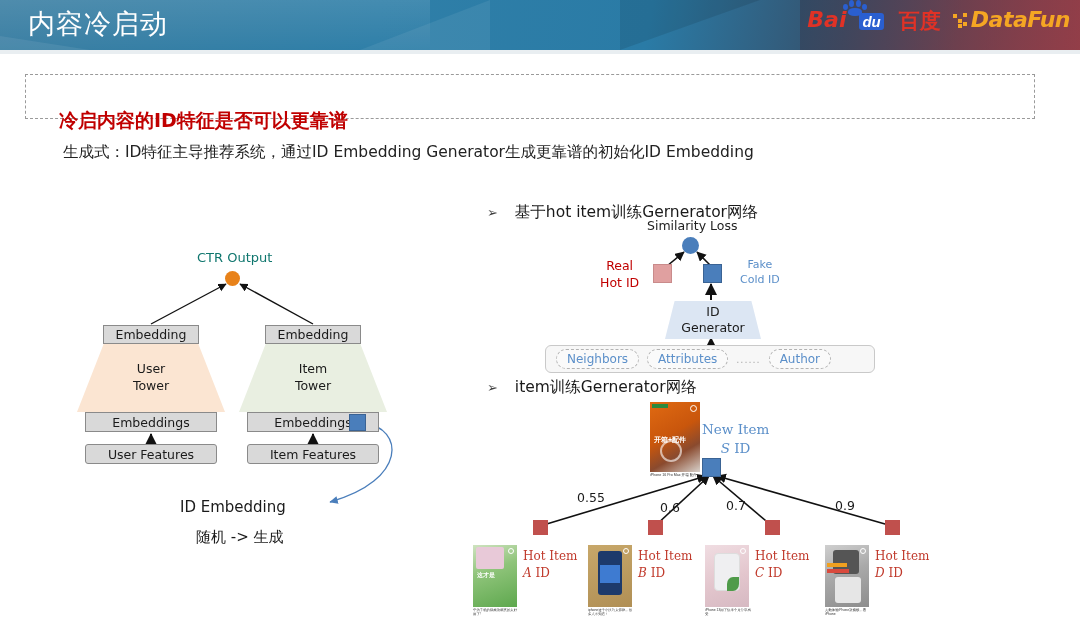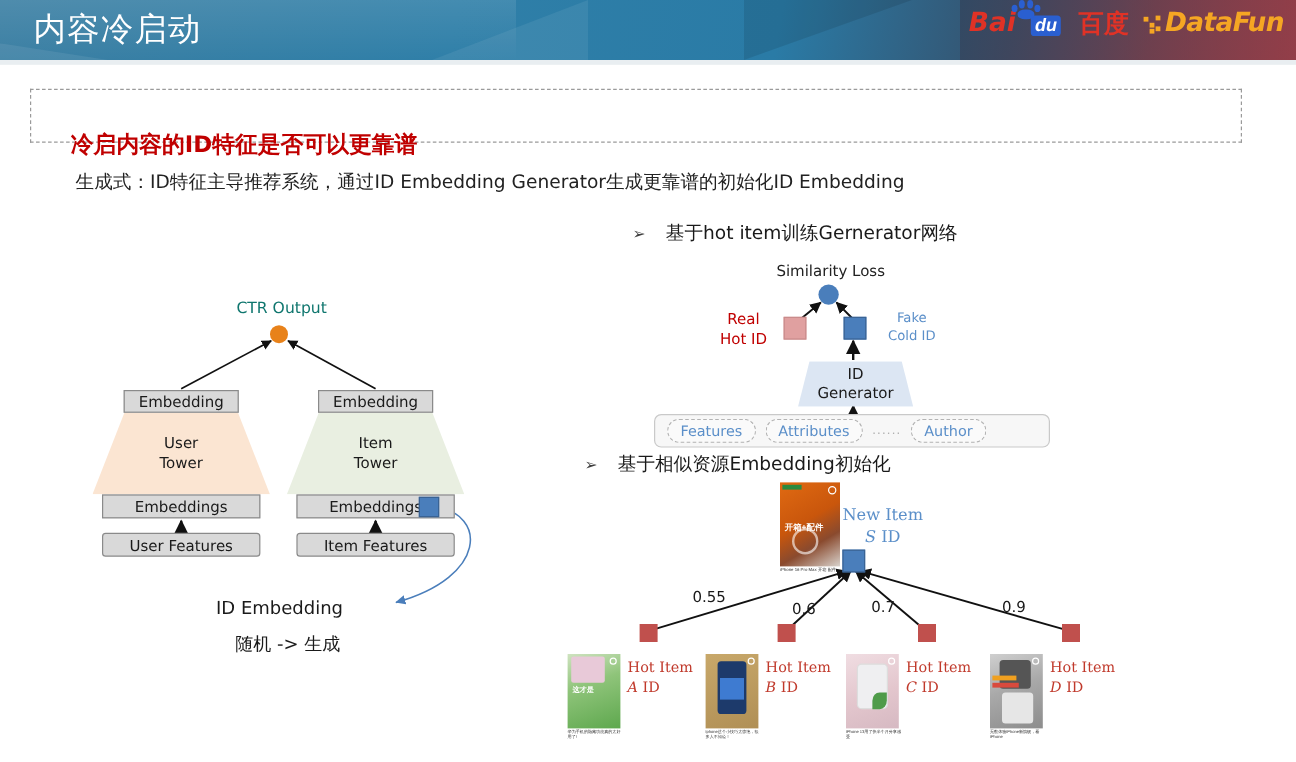--- a/index.html
+++ b/index.html
@@ -75,21 +75,21 @@
   .idemb{position:absolute;left:180px;top:318px;font-size:15px;color:#1a1a1a;
          font-family:"DejaVu Sans","Liberation Sans",sans-serif;}
   .idemb2{position:absolute;left:196px;top:348px;font-size:15px;color:#1a1a1a;
           font-family:"DejaVu Sans","Liberation Sans",sans-serif;}
 
   
   .right-panel{position:absolute;left:460px;top:180px;width:620px;height:455px;}
   .bullet{position:absolute;font-size:15.5px;color:#1a1a1a;white-space:nowrap;
           font-family:"DejaVu Sans","Liberation Sans",sans-serif;}
   .bullet .arw{color:#3f3f3f;font-size:13px;margin-right:12px;}
-  .b1{left:27px;top:4px;margin-left:40px;}
+  .b1{left:27px;top:22px;}
   .b2{left:27px;top:197px;}
   .simloss{position:absolute;left:187px;top:38px;font-size:12.5px;color:#222;
            font-family:"DejaVu Sans","Liberation Sans",sans-serif;}
   .blue-dot{position:absolute;left:222px;top:57px;width:17px;height:17px;border-radius:50%;background:#4a7ebb;}
   .red-sq{position:absolute;left:193px;top:84px;width:17px;height:17px;background:#e0a0a0;border:1px solid #c98b8b;}
   .blue-sq2{position:absolute;left:243px;top:84px;width:17px;height:17px;background:#4a7ebb;border:1px solid #3a6394;}
   .real-hot{position:absolute;left:140px;top:78px;color:#c00000;font-size:12.5px;text-align:center;line-height:1.35;
             font-family:"DejaVu Sans","Liberation Sans",sans-serif;}
   .fake-cold{position:absolute;left:280px;top:78px;color:#5b8fc9;font-size:11px;text-align:center;line-height:1.35;
              font-family:"DejaVu Sans","Liberation Sans",sans-serif;}
@@ -249,29 +249,29 @@
       <div>Cold ID</div>
     </div>
     <div class="idgen">
       <div>
         <div>ID</div>
         <div>Generator</div>
       </div>
     </div>
 
     <div class="featbar">
-      <span class="pill">Features</span>
+      <span class="pill">Neighbors</span>
       <span class="pill">Attributes</span>
       <span class="dots">......</span>
       <span class="pill">Author</span>
     </div>
 
     <div class="bullet b2">
       <span class="arw">➢</span>
-      <span>基于相似资源Embedding初始化</span>
+      <span>item训练Gernerator网络</span>
     </div>
 
     <div class="thumb" style="left:190px;top:222px;width:50px;height:70px;background:linear-gradient(150deg,#e06a12 0%,#c9560c 45%,#8a4a2e 70%,#d8d2cc 100%);">
       <div style="position:absolute;left:2px;top:2px;width:16px;height:4px;background:#2b8a3e;"></div>
       <div style="position:absolute;right:3px;top:3px;width:5px;height:5px;border:1px solid #fff;border-radius:50%;"></div>
       <div style="position:absolute;left:4px;top:33px;color:#fff;font-size:7px;font-weight:bold;">开箱+配件</div>
       <div style="position:absolute;left:10px;bottom:10px;width:18px;height:18px;border:2px solid rgba(255,255,255,.6);border-radius:50%;"></div>
     </div>
     <div class="cap" style="position:absolute;left:190px;top:293px;width:52px;font-size:3.6px;color:#333;line-height:1.3;">iPhone 16 Pro Max 开箱
 配件</div>

